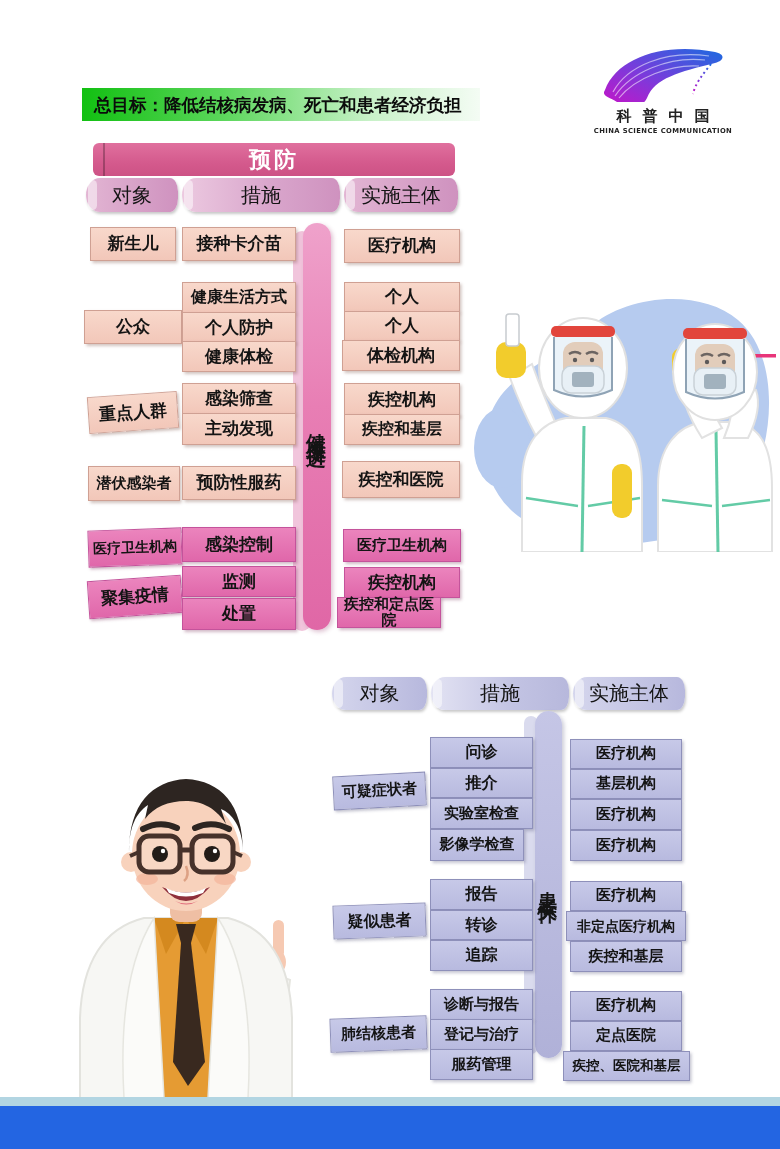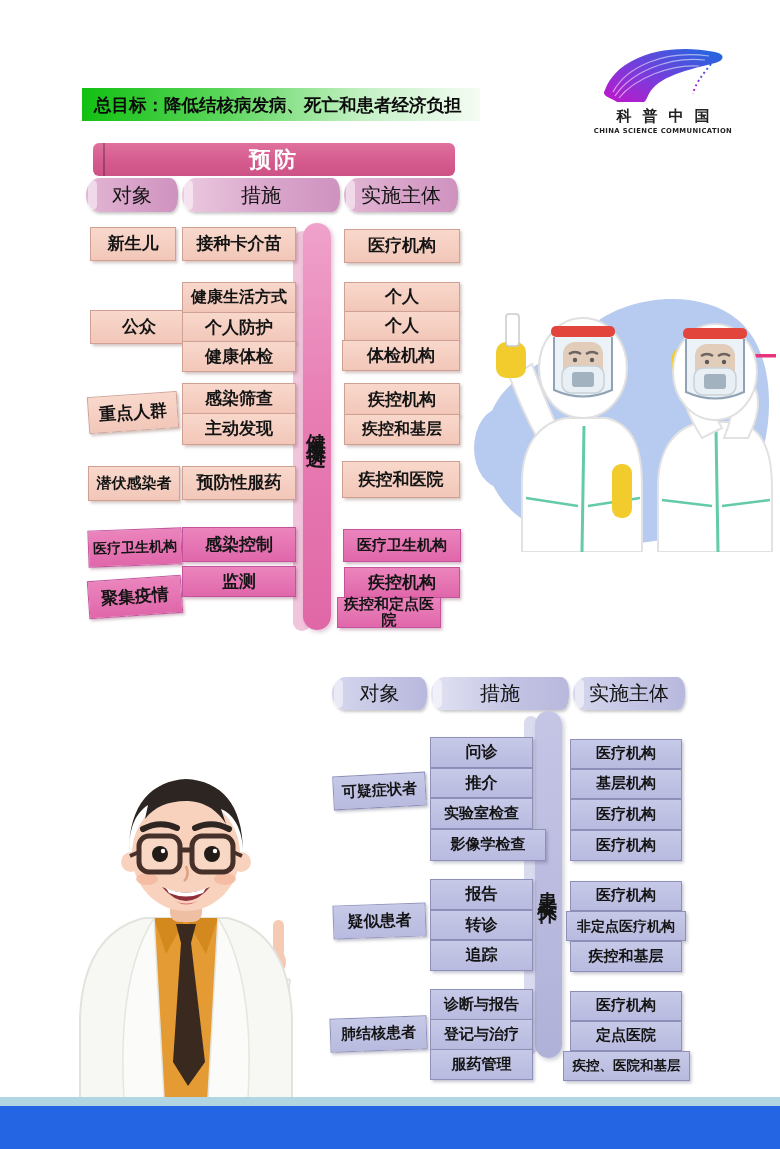--- a/index.html
+++ b/index.html
@@ -89,35 +89,36 @@
   <div class="sechdr hdr-pink" style="left:93px;top:143px;width:362px;height:33px;font-size:22px">预防</div>
 
   <div class="ribbon rb-pink-dk" style="left:86px;top:178px;width:92px;height:34px">对象</div>
   <div class="ribbon rb-pink" style="left:182px;top:178px;width:158px;height:34px">措施</div>
   <div class="ribbon rb-pink-dk" style="left:344px;top:178px;width:114px;height:34px">实施主体</div>
 
   <div class="capshadow" style="left:293px;top:231px;width:18px;height:400px;background:#f1c5dc"></div>
   <div class="capsule cap-pink" style="left:303px;top:223px;width:28px;height:407px;font-size:20px">健康促进</div>
 
   <div class="bx salmon f17" style="left:90px;top:227px;width:86px;height:34px">新生儿</div>
-  <div class="bx salmon f17" style="left:90px;top:310px;width:98px;height:34px">公众</div>
+  <div class="bx salmon f17" style="left:84px;top:310px;width:98px;height:34px">公众</div>
   <div class="bx salmon f17 r4" style="left:88px;top:394px;width:90px;height:37px">重点人群</div>
   <div class="bx salmon f15" style="left:88px;top:466px;width:92px;height:35px">潜伏感染者</div>
   <div class="bx hot f14 r2" style="left:88px;top:529px;width:94px;height:37px">医疗卫生机构</div>
   <div class="bx hot f17 r4" style="left:88px;top:578px;width:94px;height:38px">聚集疫情</div>
 
   <div class="bx salmon f17" style="left:182px;top:227px;width:114px;height:34px">接种卡介苗</div>
   <div class="bx salmon f16" style="left:182px;top:282px;width:114px;height:31px">健康生活方式</div>
   <div class="bx salmon f17" style="left:182px;top:312px;width:114px;height:31px">个人防护</div>
   <div class="bx salmon f17" style="left:182px;top:341px;width:114px;height:31px">健康体检</div>
   <div class="bx salmon f17" style="left:182px;top:383px;width:114px;height:31px">感染筛查</div>
   <div class="bx salmon f17" style="left:182px;top:413px;width:114px;height:32px">主动发现</div>
   <div class="bx salmon f17" style="left:182px;top:466px;width:114px;height:34px">预防性服药</div>
   <div class="bx hot f17" style="left:182px;top:527px;width:114px;height:35px">感染控制</div>
   <div class="bx hot f17" style="left:182px;top:566px;width:114px;height:31px">监测</div>
+  <div class="bx hot f17" style="left:182px;top:598px;width:114px;height:32px">处置</div>
 
   <div class="bx salmon f17" style="left:344px;top:229px;width:116px;height:34px">医疗机构</div>
   <div class="bx salmon f17" style="left:344px;top:282px;width:116px;height:30px">个人</div>
   <div class="bx salmon f17" style="left:344px;top:311px;width:116px;height:30px">个人</div>
   <div class="bx salmon f17" style="left:342px;top:340px;width:118px;height:31px">体检机构</div>
   <div class="bx salmon f17" style="left:344px;top:383px;width:116px;height:33px">疾控机构</div>
   <div class="bx salmon f16" style="left:344px;top:414px;width:116px;height:31px">疾控和基层</div>
   <div class="bx salmon f17" style="left:342px;top:461px;width:118px;height:37px">疾控和医院</div>
   <div class="bx hot f15" style="left:343px;top:529px;width:118px;height:33px">医疗卫生机构</div>
   <div class="bx hot f17" style="left:344px;top:567px;width:116px;height:31px">疾控机构</div>
@@ -131,21 +132,21 @@
   <div class="capshadow" style="left:524px;top:716px;width:14px;height:338px;background:#dadbee"></div>
   <div class="capsule cap-purple" style="left:535px;top:711px;width:27px;height:347px;font-size:19px">患者关怀</div>
 
   <div class="bx lav f15 r3" style="left:333px;top:774px;width:93px;height:34px">可疑症状者</div>
   <div class="bx lav f16 r2" style="left:333px;top:904px;width:93px;height:34px">疑似患者</div>
   <div class="bx lav f15 r2" style="left:330px;top:1017px;width:97px;height:34px">肺结核患者</div>
 
   <div class="bx lav f16" style="left:430px;top:737px;width:103px;height:31px">问诊</div>
   <div class="bx lav f16" style="left:430px;top:768px;width:103px;height:30px">推介</div>
   <div class="bx lav f15" style="left:430px;top:798px;width:103px;height:31px">实验室检查</div>
-  <div class="bx lav f15" style="left:430px;top:829px;width:116px;height:32px">影像学检查</div>
+  <div class="bx lav f15" style="left:430px;top:829px;width:94px;height:32px">影像学检查</div>
   <div class="bx lav f16" style="left:430px;top:879px;width:103px;height:31px">报告</div>
   <div class="bx lav f16" style="left:430px;top:910px;width:103px;height:30px">转诊</div>
   <div class="bx lav f16" style="left:430px;top:940px;width:103px;height:31px">追踪</div>
   <div class="bx lav f15" style="left:430px;top:989px;width:103px;height:31px">诊断与报告</div>
   <div class="bx lav f15" style="left:430px;top:1019px;width:103px;height:31px">登记与治疗</div>
   <div class="bx lav f15" style="left:430px;top:1049px;width:103px;height:31px">服药管理</div>
 
   <div class="bx lav f15" style="left:570px;top:739px;width:112px;height:30px">医疗机构</div>
   <div class="bx lav f15" style="left:570px;top:769px;width:112px;height:30px">基层机构</div>
   <div class="bx lav f15" style="left:570px;top:799px;width:112px;height:31px">医疗机构</div>

